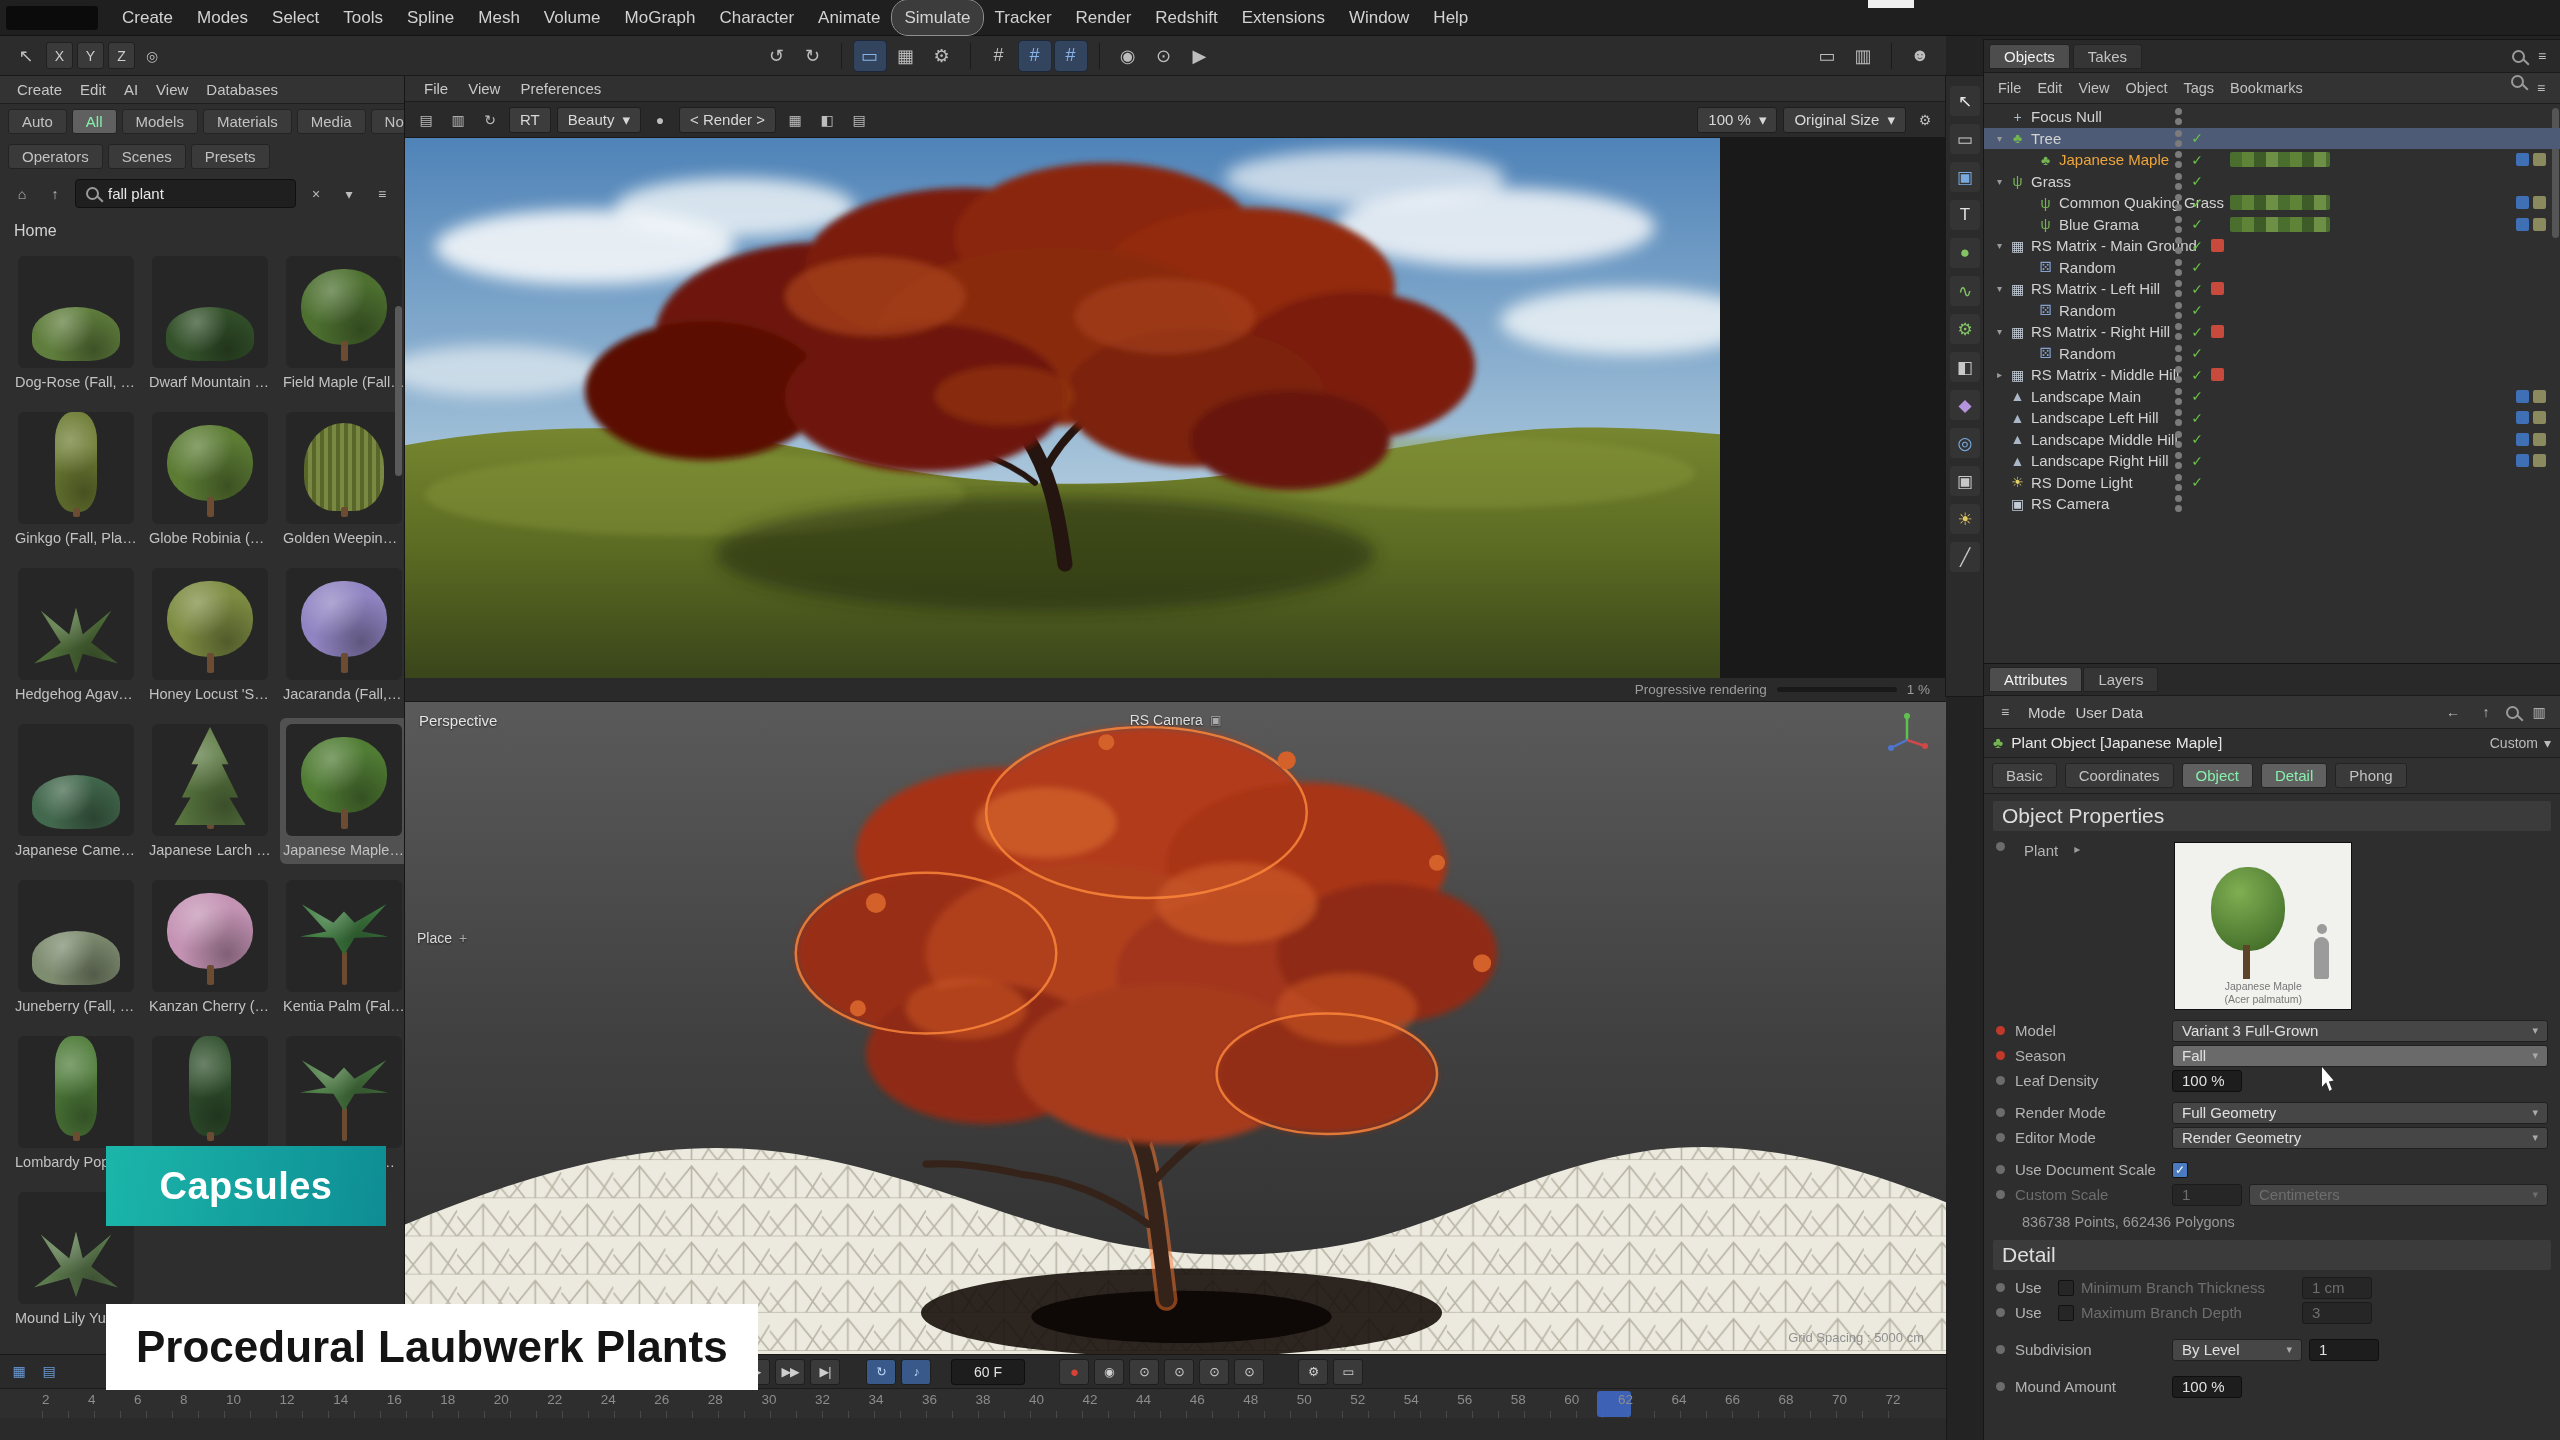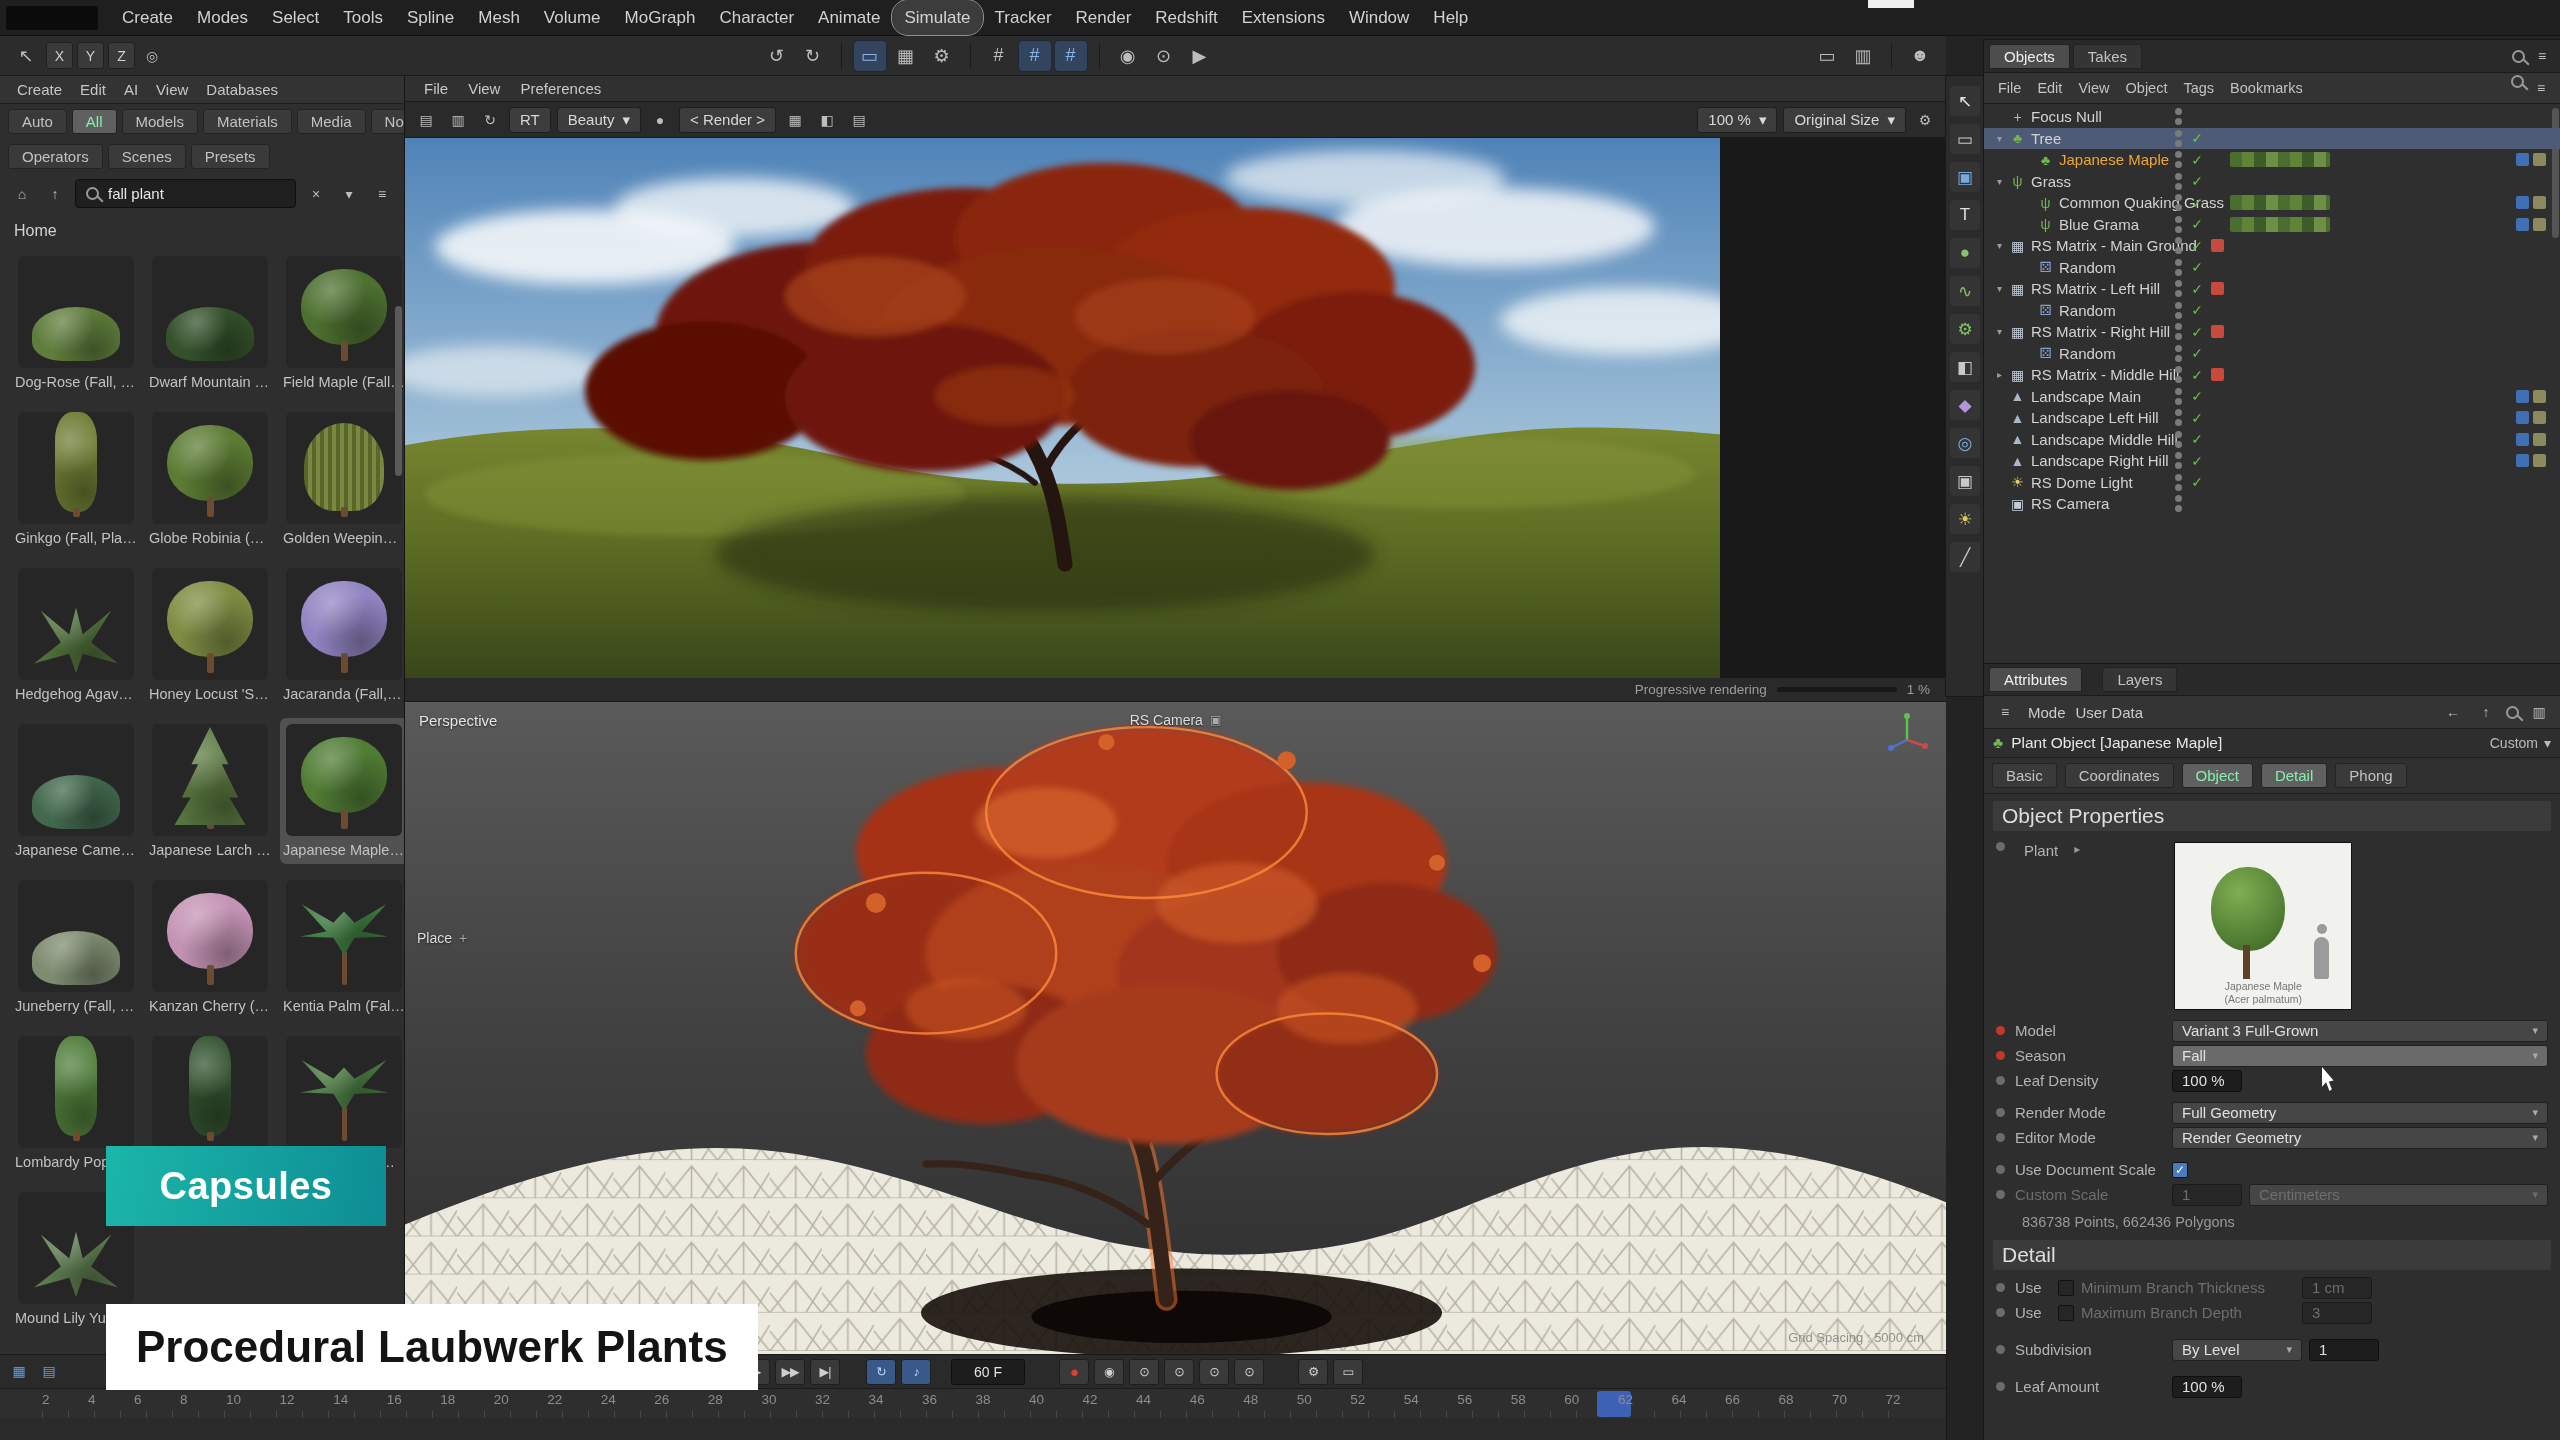--- a/index.html
+++ b/index.html
@@ -1008,21 +1008,21 @@
               <span class="om-check"></span>
               <span class="om-badge"></span>
 
             </span>
           </div>
         </div>
     </div>
 
     <div class="attrs">
       <div class="pane-tabs">
-        <span style="display:flex;gap:20px">
+        <span style="display:flex;gap:1px">
 
         <span class="ptab" data-active="true">Attributes</span>
             <span class="ptab">Layers</span>
           </span>
       </div>
       <div class="attr-mode">
         <span class="ibtn sm">≡</span>
         <span>Mode</span>
         <span>User Data</span>
         <span class="right-ic">
@@ -1147,21 +1147,21 @@
           <span class="alabel">Subdivision</span>
           <span class="adrop narrow">
             <span>By Level</span>
             <span class="caret">▾</span>
           </span>
           <span class="afield wfix">1</span>
         </div>
         <div style="height:12px"></div>
         <div class="arow">
           <span class="adot"></span>
-          <span class="alabel">Leaf Amount</span>
+          <span class="alabel">Mound Amount</span>
           <span class="afield wfix">100 %</span>
         </div>
       </div>
       <div class="cursor" style="left:338px;top:403px;"></div>
     </div>
   </div>
 
   <div class="bottom">
     <div class="anim-row">
       <span class="foot-ic">

